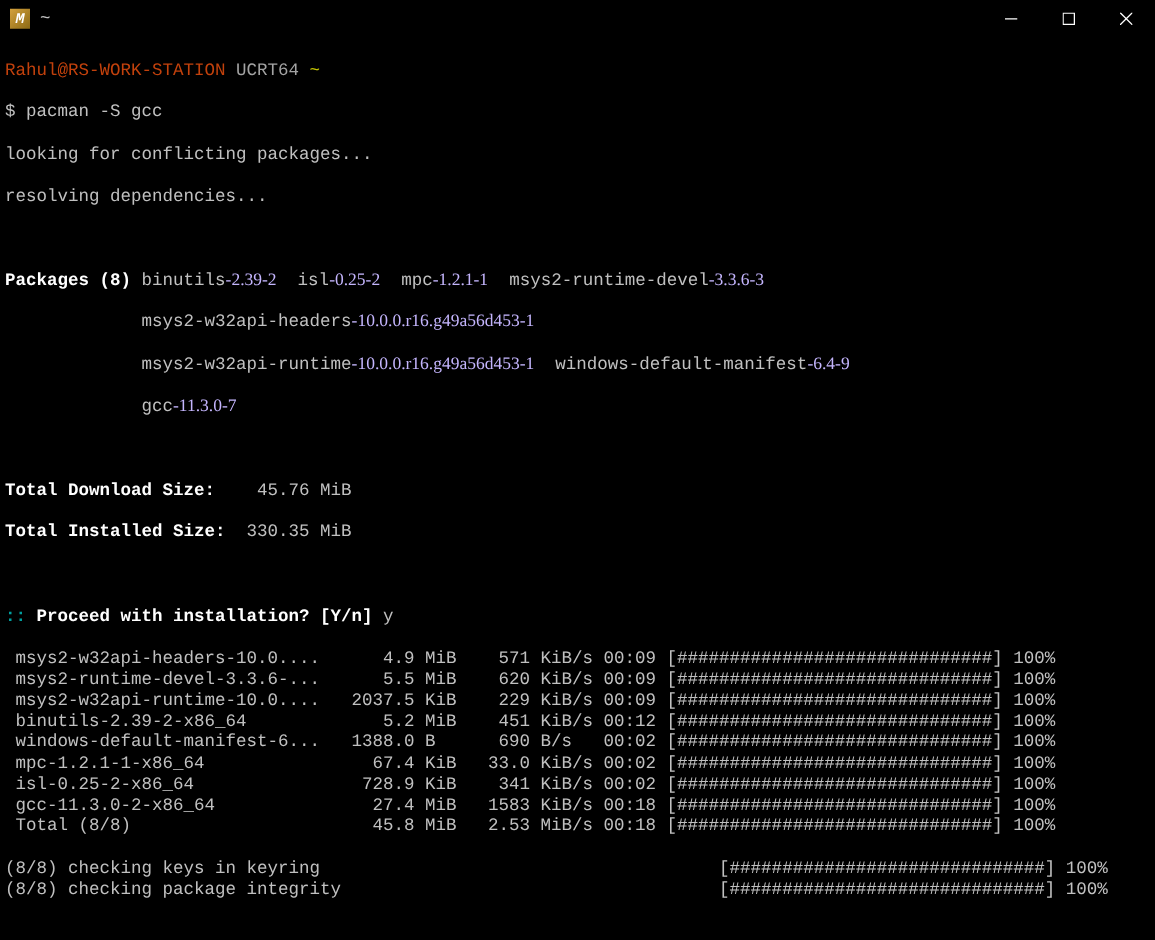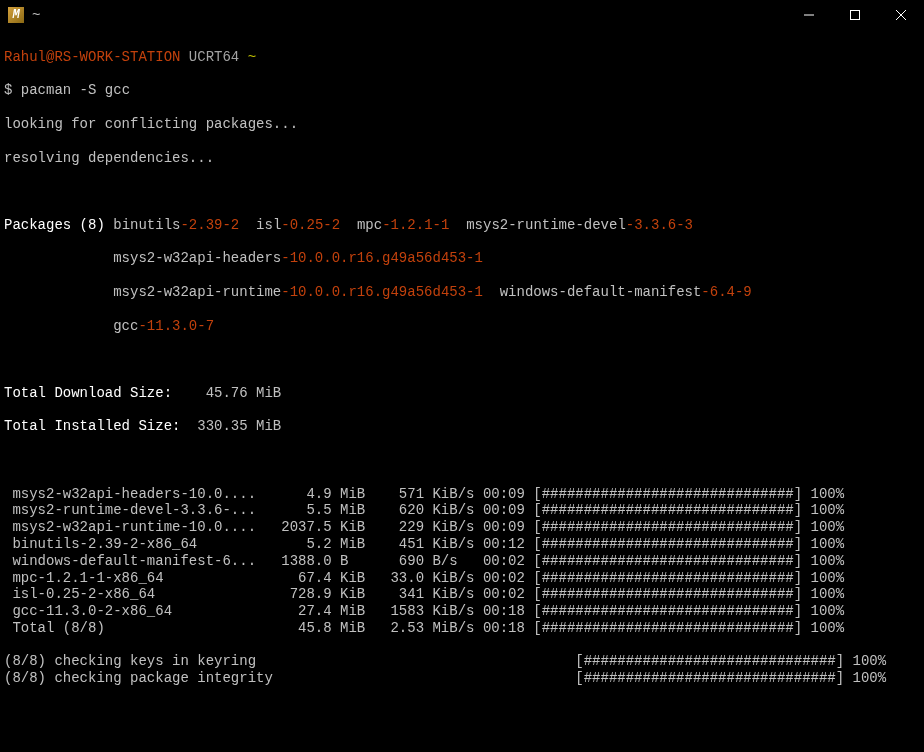--- a/index.html
+++ b/index.html
@@ -56,24 +56,24 @@
   .titlebar-btn svg { stroke: #fff; fill: none; }
   .terminal {
     padding: 2px 4px;
     white-space: pre;
     font-family: 'Consolas', 'Courier New', monospace;
   }
   .green { color: #c2410c; }
   .magenta { color: #a3a3a3; }
   .yellow { color: #c0c000; }
   .cyan { color: #00a0a0; }
-  .grey { color: #c2410c; }
+  .grey { color: #c4b5fd; font-family: Liberation Serif, serif; }
   .white { color: #ffffff; }
   .dim { color: #c0c0c0; }
-  .bold { font-weight: normal; }
+  .bold { font-weight: bold; }
   .row { display: block; }
 </style>
 </head>
 <body>
 
 <div class="titlebar">
   <div class="titlebar-left">
     <div class="icon-m">M</div>
     <span>~</span>
   </div>
@@ -104,20 +104,21 @@
 <span class="row dim">resolving dependencies...</span>
 <span class="row"> </span>
 <span class="row"><span class="white bold">Packages (8)</span> <span class="dim">binutils</span><span class="grey">-2.39-2</span>  <span class="dim">isl</span><span class="grey">-0.25-2</span>  <span class="dim">mpc</span><span class="grey">-1.2.1-1</span>  <span class="dim">msys2-runtime-devel</span><span class="grey">-3.3.6-3</span></span>
 <span class="row">             <span class="dim">msys2-w32api-headers</span><span class="grey">-10.0.0.r16.g49a56d453-1</span></span>
 <span class="row">             <span class="dim">msys2-w32api-runtime</span><span class="grey">-10.0.0.r16.g49a56d453-1</span>  <span class="dim">windows-default-manifest</span><span class="grey">-6.4-9</span></span>
 <span class="row">             <span class="dim">gcc</span><span class="grey">-11.3.0-7</span></span>
 <span class="row"> </span>
 <span class="row"><span class="white bold">Total Download Size:</span>    <span class="dim">45.76 MiB</span></span>
 <span class="row"><span class="white bold">Total Installed Size:</span>  <span class="dim">330.35 MiB</span></span>
 <span class="row"> </span>
+<span class="row"><span class="cyan bold">::</span> <span class="white bold">Proceed with installation? [Y/n]</span> <span class="dim">y</span></span>
 <div id="downloads"><span class="row dim"> msys2-w32api-headers-10.0....      4.9 MiB    571 KiB/s 00:09 [##############################] 100%</span><span class="row dim"> msys2-runtime-devel-3.3.6-...      5.5 MiB    620 KiB/s 00:09 [##############################] 100%</span><span class="row dim"> msys2-w32api-runtime-10.0....   2037.5 KiB    229 KiB/s 00:09 [##############################] 100%</span><span class="row dim"> binutils-2.39-2-x86_64             5.2 MiB    451 KiB/s 00:12 [##############################] 100%</span><span class="row dim"> windows-default-manifest-6...   1388.0 B      690 B/s   00:02 [##############################] 100%</span><span class="row dim"> mpc-1.2.1-1-x86_64                67.4 KiB   33.0 KiB/s 00:02 [##############################] 100%</span><span class="row dim"> isl-0.25-2-x86_64                728.9 KiB    341 KiB/s 00:02 [##############################] 100%</span><span class="row dim"> gcc-11.3.0-2-x86_64               27.4 MiB   1583 KiB/s 00:18 [##############################] 100%</span><span class="row dim"> Total (8/8)                       45.8 MiB   2.53 MiB/s 00:18 [##############################] 100%</span></div>
 <div id="checks"><span class="row dim">(8/8) checking keys in keyring                                      [##############################] 100%</span><span class="row dim">(8/8) checking package integrity                                    [##############################] 100%</span></div>
 
 
 
 
 
 
 </div>
 

